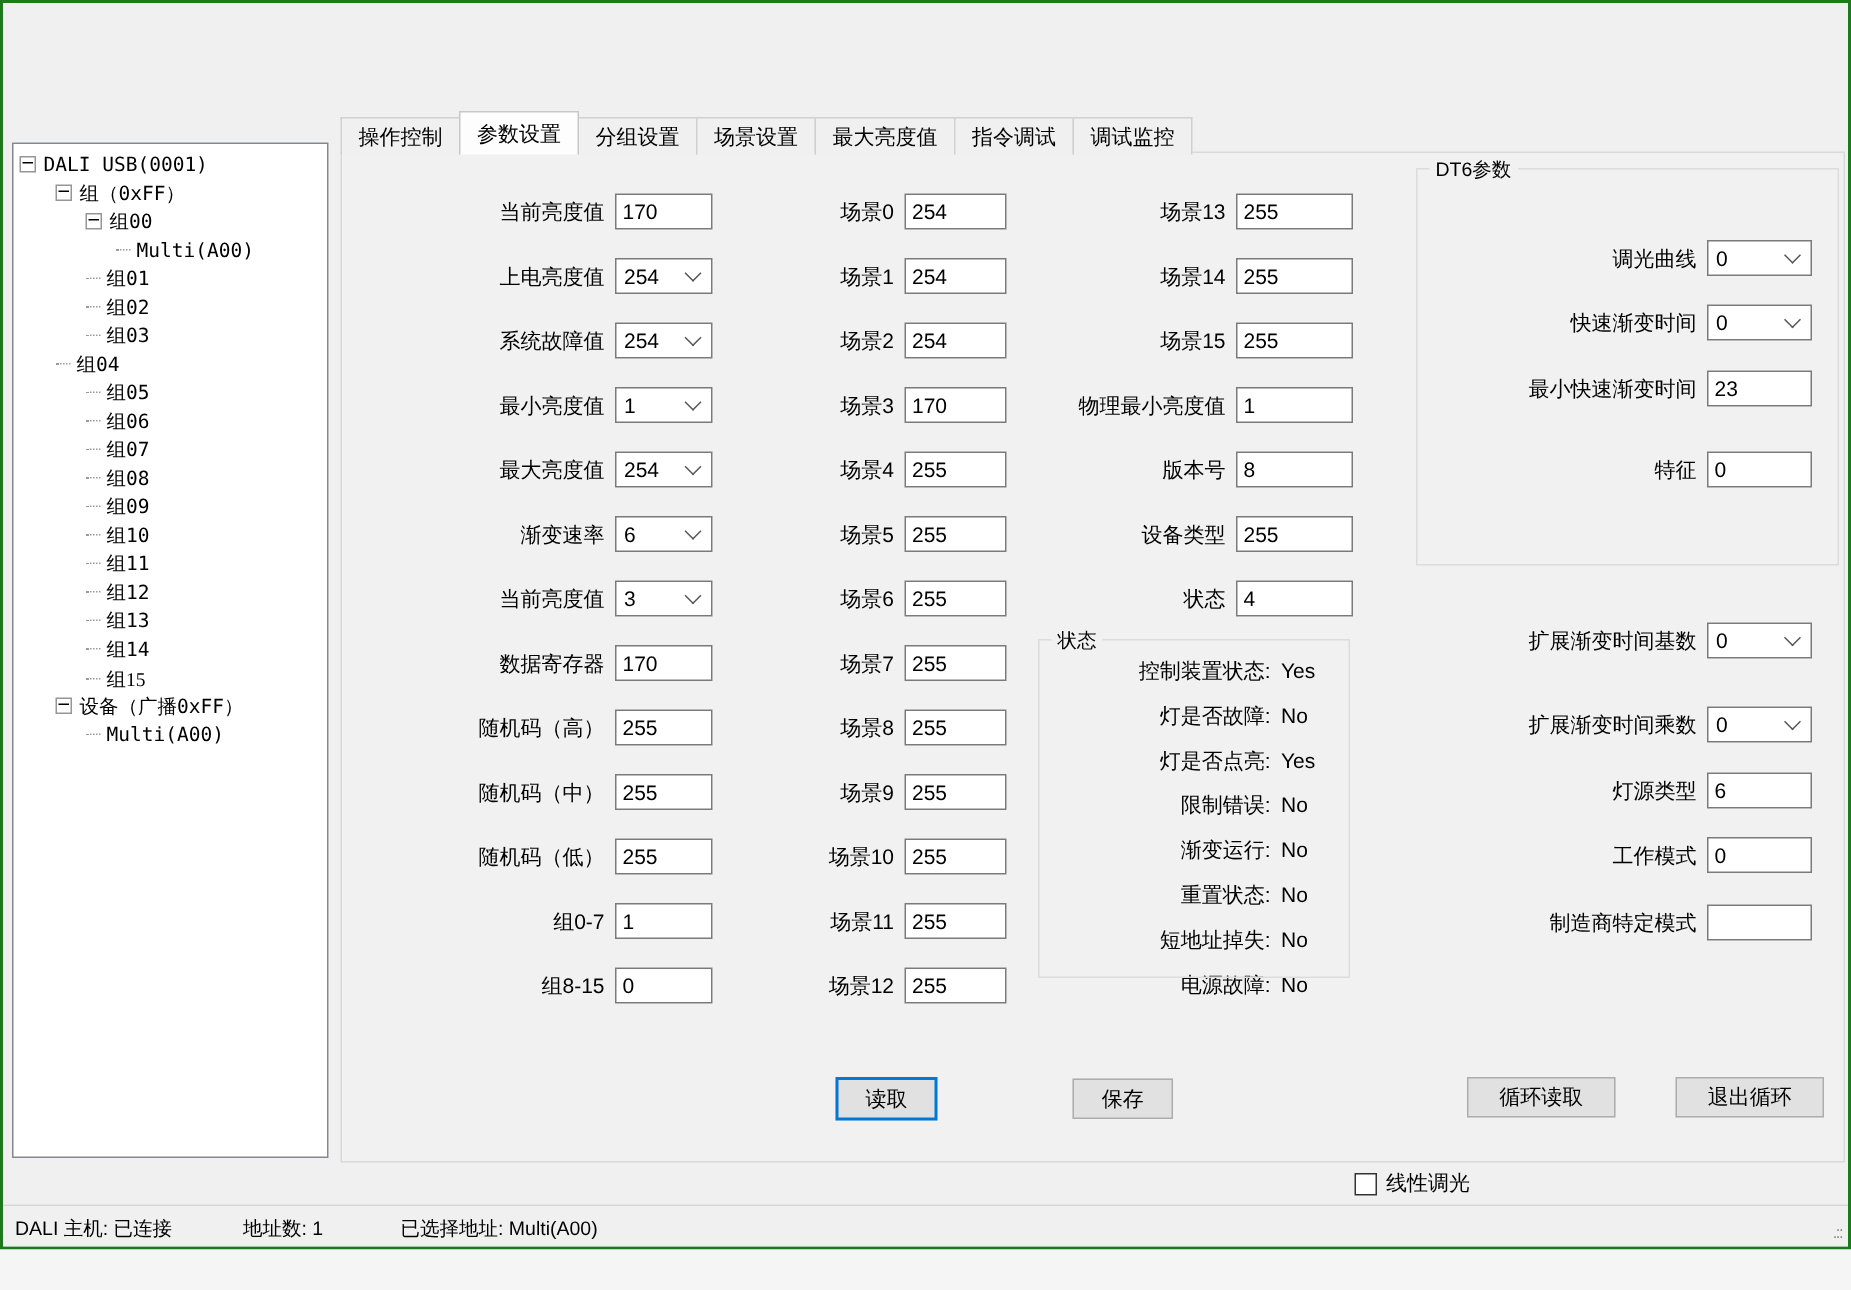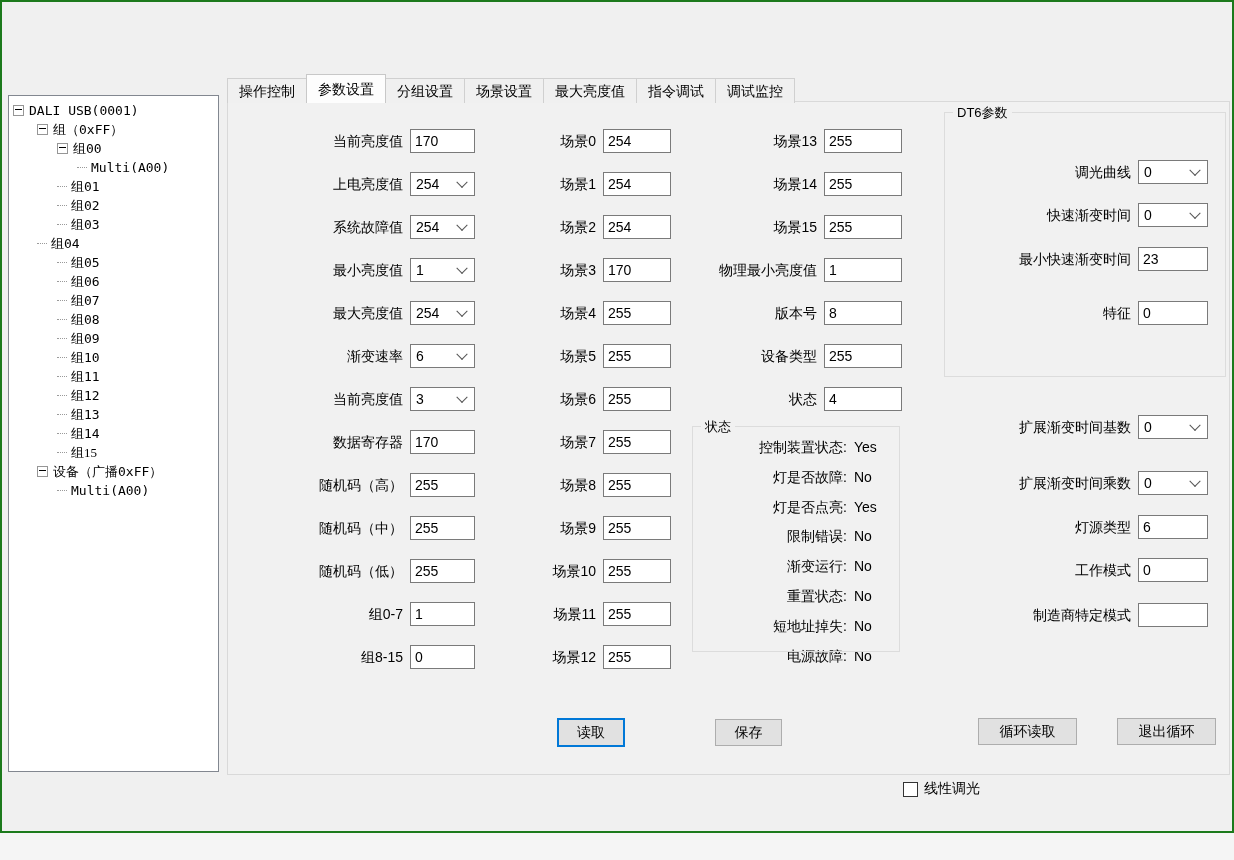--- a/index.html
+++ b/index.html
@@ -231,14 +231,20 @@
   <button class="btn focus" style="left:510px;top:716px;width:68px;height:29px;margin-left:45px;">读取</button>
   <button class="btn" style="left:713px;top:717px;width:67px;height:27px;">保存</button>
   <button class="btn" style="left:976px;top:716px;width:99px;height:27px;">循环读取</button>
   <button class="btn" style="left:1115px;top:716px;width:99px;height:27px;">退出循环</button>
 
   <div class="cbrow">
     <div class="cbbox"></div>
     <span>线性调光</span>
   </div>
 
+  <div class="statusbar">
+    <span class="sb-item" style="left:8px">DALI 主机: 已连接</span>
+    <span class="sb-item" style="left:160px">地址数: 1</span>
+    <span class="sb-item" style="left:265px">已选择地址: Multi(A00)</span>
+    <span class="grip">.::</span>
+  </div>
 
 </div>
 
 </body></html>

